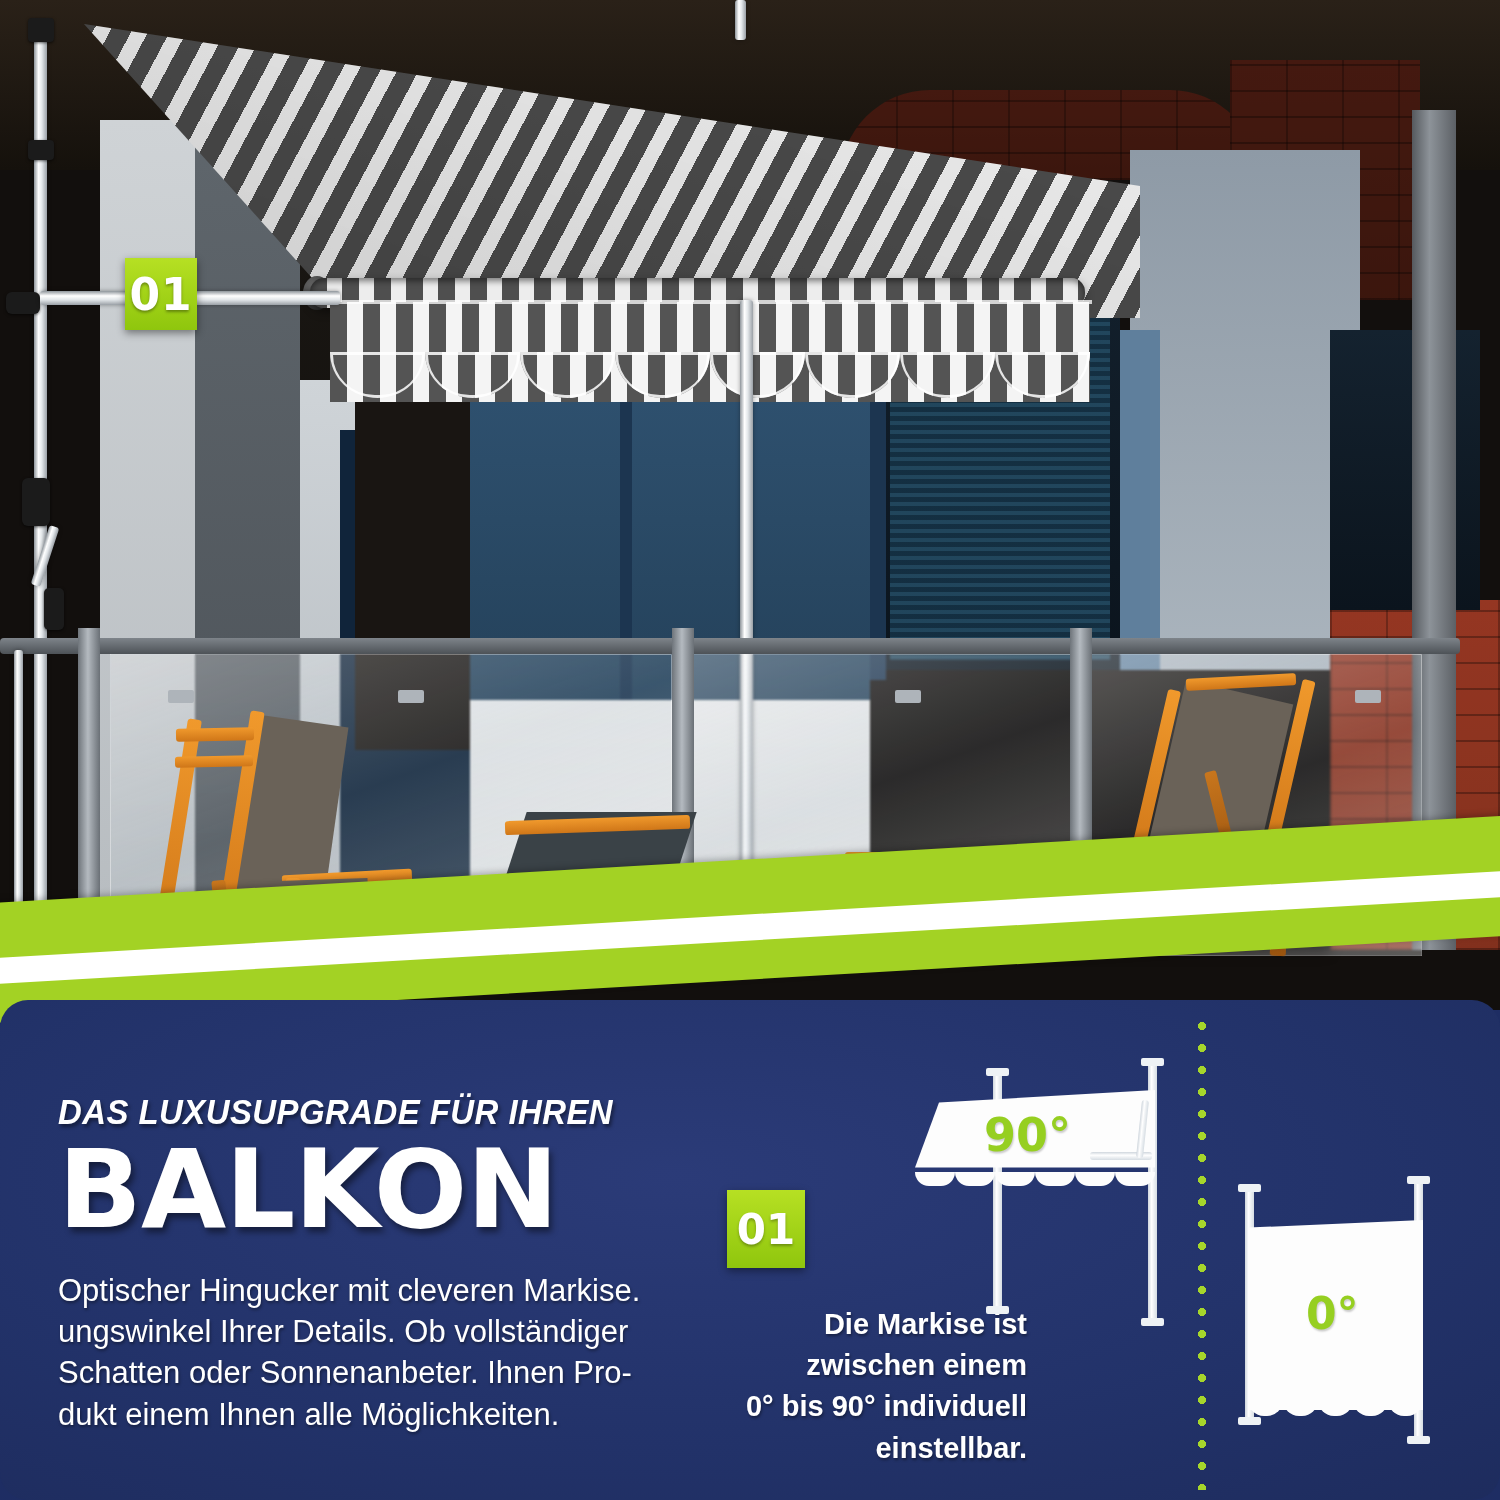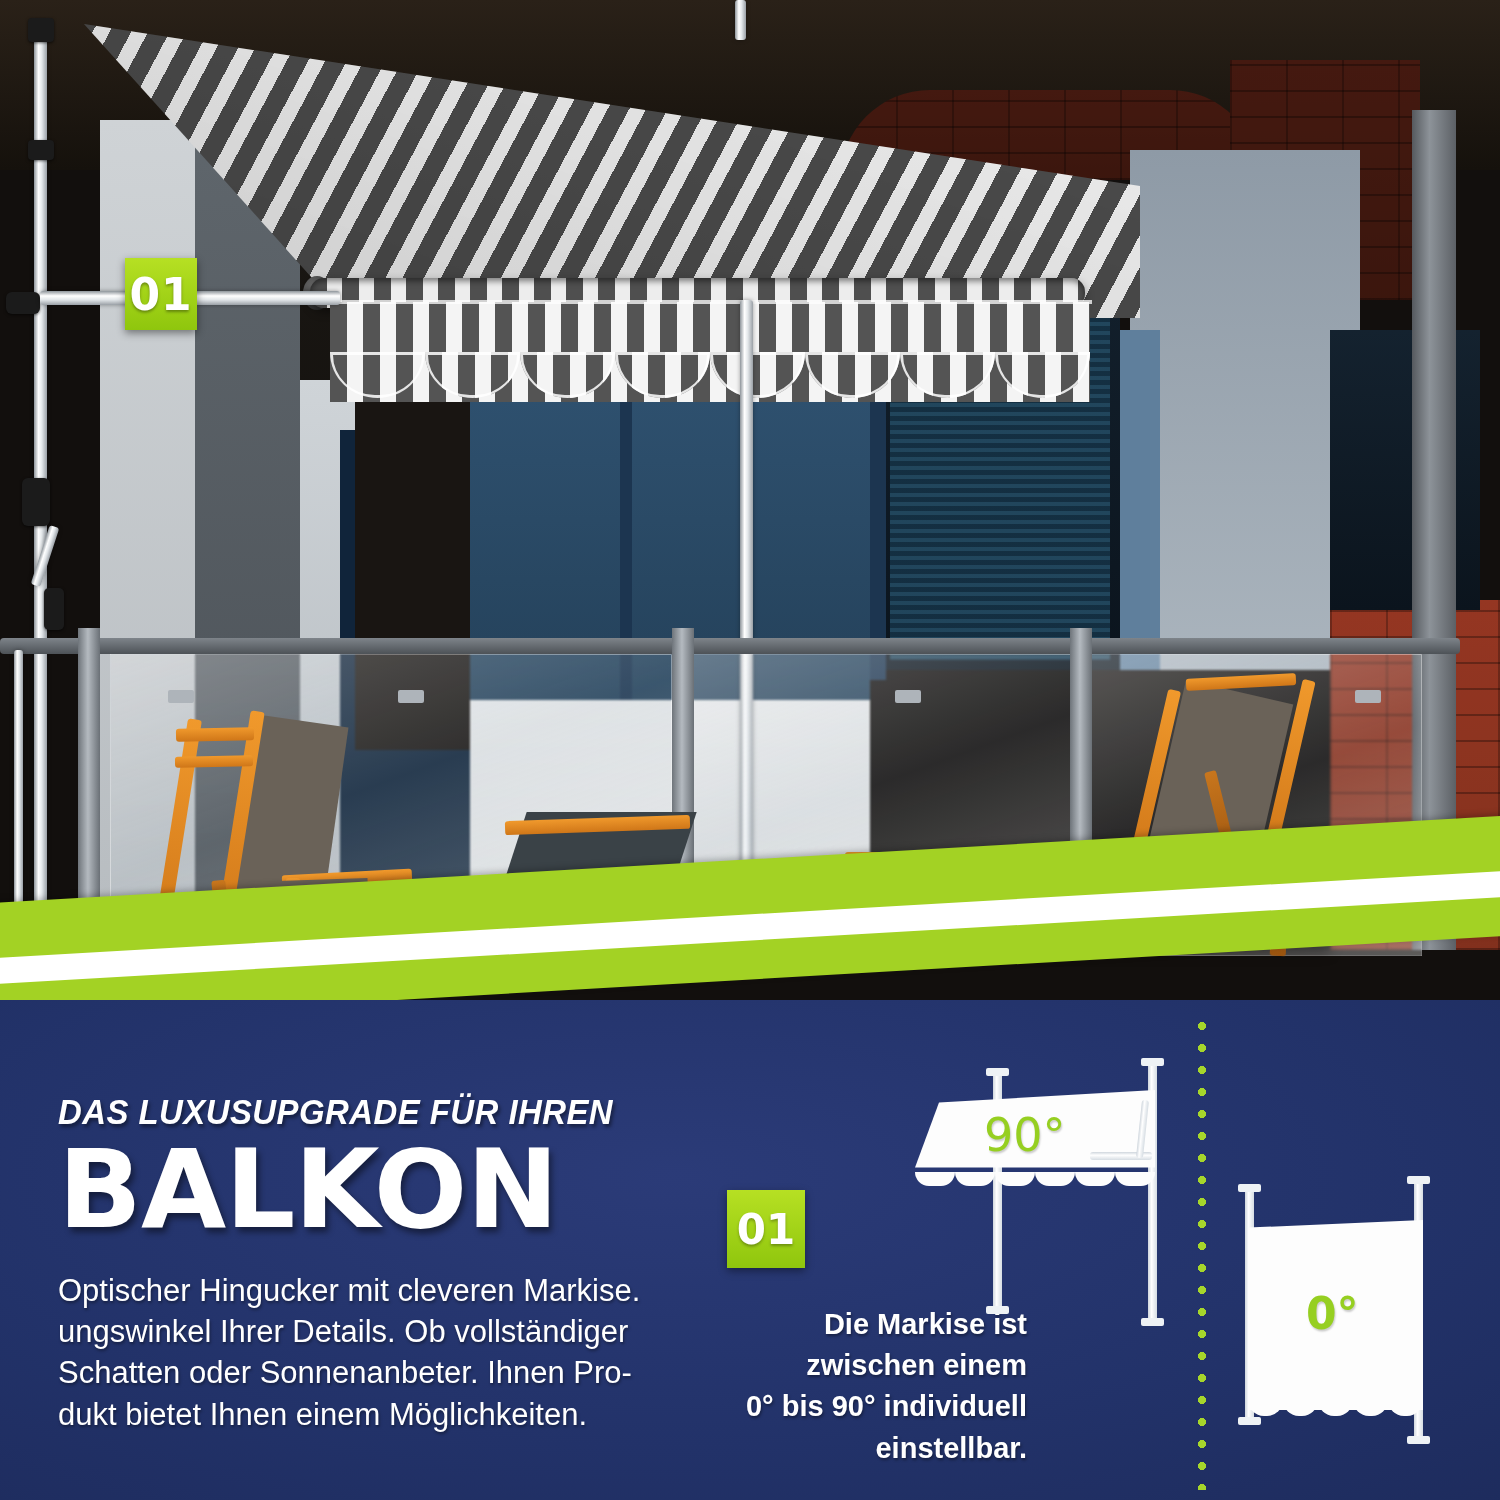--- a/index.html
+++ b/index.html
@@ -135,20 +135,21 @@
   .divider-white{
     position:absolute;left:-40px;top:960px;width:1600px;height:26px;
     background:#ffffff;transform:rotate(-3.3deg);transform-origin:left center;
   }
 
   
   #panel{
     position:absolute;left:0;top:1000px;width:1500px;height:500px;
     background:radial-gradient(ellipse 120% 130% at 45% 35%, #2b3b78 0%, #223269 42%, #18244f 100%);
     overflow:hidden;
+    border-radius:28px;
   }
   .panel-left{position:absolute;left:58px;top:92px;width:600px;}
   .eyebrow{
     color:#fff;font-style:italic;font-weight:bold;font-size:35px;letter-spacing:.5px;
     text-shadow:2px 3px 4px rgba(0,0,0,.45);
     font-family:"Liberation Sans", sans-serif;
     transform:scaleX(.94);transform-origin:left center;white-space:nowrap;
   }
   .bigword{
     color:#fff;font-weight:bold;font-size:108px;line-height:1.0;letter-spacing:-1px;
@@ -189,21 +190,21 @@
     position:absolute;left:915px;top:1090px;width:240px;height:90px;
     background:#fdfdfd;
     clip-path:polygon(0% 86%, 10% 14%, 100% 0%, 100% 86%);
     filter:drop-shadow(0 2px 3px rgba(0,0,0,.35));
   }
   .scal90{position:absolute;left:915px;top:1172px;width:240px;height:14px;display:flex;}
   .scal90 i{flex:1 1 auto;height:14px;background:#fdfdfd;
     border-bottom-left-radius:14px 14px;border-bottom-right-radius:14px 14px;}
   .deg90{
     position:absolute;left:984px;top:1108px;
-    color:#96cf21;font-weight:normal;font-size:46px;
+    color:#96cf21;font-weight:bold;font-size:46px;
     font-family:"DejaVu Sans", sans-serif;
     text-shadow:1px 2px 2px rgba(0,0,0,.20);
   }
   .bar{position:absolute;background:linear-gradient(90deg,#cfd6dd,#ffffff 40%,#d6dde3);border-radius:3px;}
   .bar.h{background:linear-gradient(180deg,#cfd6dd,#ffffff 40%,#d6dde3);}
   .cap{position:absolute;background:#eef2f5;border-radius:2px;}
 
   .awn-0{
     position:absolute;left:1248px;top:1220px;width:175px;height:190px;
     background:#fdfdfd;
@@ -349,21 +350,21 @@
 
   <div id="panel">
 
     <div class="panel-left">
       <div class="eyebrow">DAS LUXUSUPGRADE FÜR IHREN</div>
       <div class="bigword">BALKON</div>
       <div class="body-left">
         <p>Optischer Hingucker mit cleveren Markise.</p>
         <p>ungswinkel Ihrer Details. Ob vollständiger</p>
         <p>Schatten oder Sonnenanbeter. Ihnen Pro-</p>
-        <p>dukt bietet Ihnen einem Möglichkeiten.</p>
+        <p>dukt einem Ihnen alle Möglichkeiten.</p>
       </div>
     </div>
 
     <div class="panel-right">
       <div class="badge-sq">
         <span>01</span>
       </div>
       <div class="body-right">
         <p>Die Markise ist</p>
         <p>zwischen einem</p>

